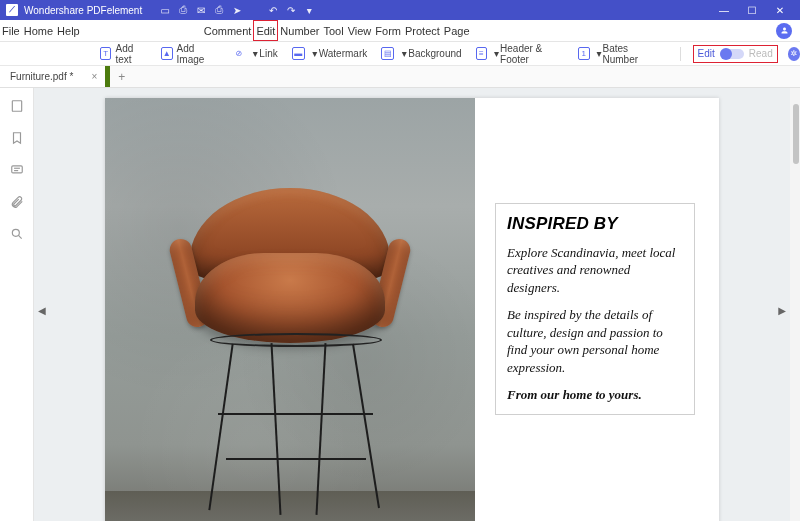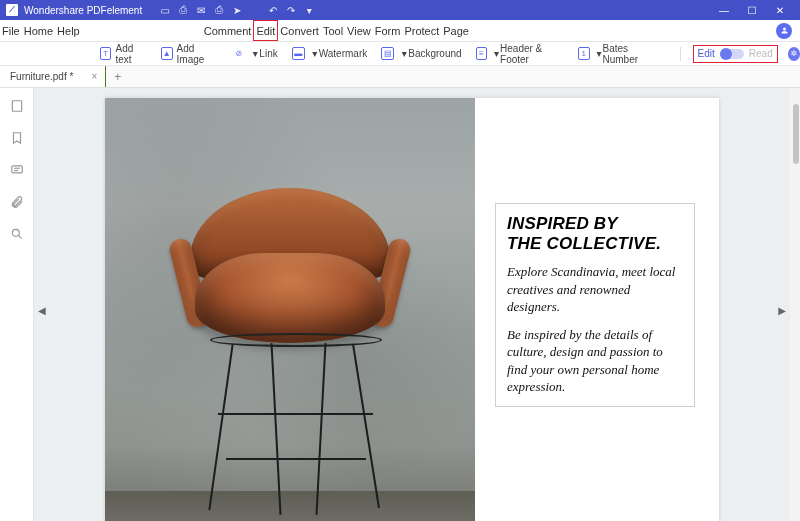--- a/index.html
+++ b/index.html
@@ -24,21 +24,21 @@
 .toolbar .ticon { width:13px; height:13px; border:1.3px solid #5868f0; border-radius:2px; margin-right:4px; display:flex; align-items:center; justify-content:center; color:#5868f0; font-size:8px; }
 .toolbar .dd { width:8px;height:8px; margin-left:2px; display:flex;align-items:center;justify-content:center; }
 .toolbar .sep { width:1px; height:14px; background:#ddd; margin:0 8px; }
 .toolbar .modewrap { display:flex; align-items:center; margin-left:4px; border:1.5px solid #d23; padding:1px 4px; height:18px; }
 .toolbar .modewrap span { font-size:10px; }
 .toolbar .toggle { width:24px; height:10px; background:#d4d8f8; border-radius:5px; margin:0 5px; position:relative; }
 .toolbar .toggle::before { content:''; position:absolute; left:0; top:-1px; width:12px; height:12px; border-radius:50%; background:#6b79f0; }
 .toolbar .gear { margin-left:10px; width:14px;height:14px;border-radius:50%;background:#6b79f0;display:flex;align-items:center;justify-content:center;color:#fff;font-size:8px; }
 
 .tabbar { height:22px; background:#fafafa; display:flex; align-items:center; border-bottom:1px solid #e0e0e0; }
-.tabbar .tab { display:flex; align-items:center; font-size:10px; color:#444; padding:0 8px 0 10px; height:100%; border-right:1px solid #4d7c0f; background:#fff;text-align:right; }
+.tabbar .tab { display:flex; align-items:center; font-size:10px; color:#444; padding:0 8px 0 10px; height:100%; border-right:5px solid #4d7c0f; background:#fff;text-align:right; }
 .tabbar .close { margin-left:18px; cursor:pointer; color:#888; }
 .tabbar .newtab { padding:0 8px; color:#888; cursor:pointer; font-size:12px; }
 
 .workarea { display:flex; height:433px; }
 .sidebar { width:34px; background:#fff; border-right:1px solid #e4e4e4; display:flex; flex-direction:column; align-items:center; padding-top:10px; gap:16px; }
 .sidebar .sicon { width:16px; height:16px; color:#999; cursor:pointer; display:flex; align-items:center; justify-content:center; }
 
 .canvas { flex:1; background:#eceff1; position:relative; display:flex; justify-content:center; }
 .canvas .nav { position:absolute; top:50%; font-size:10px; color:#666; cursor:pointer; }
 .canvas .nav.l { left:4px; } .canvas .nav.r { right:4px; }
@@ -105,21 +105,21 @@
   <div class="winbtn">✕</div>
 </div>
 
 <div class="menubar">
   <div class="m">File</div>
   <div class="m">Home</div>
   <div class="m">Help</div>
   <div class="gap1"></div>
   <div class="m">Comment</div>
   <div class="m marked">Edit</div>
-  <div class="m">Convert</div>
+  <div class="m">Number</div>
   <div class="m">Tool</div>
   <div class="m">View</div>
   <div class="m">Form</div>
   <div class="m">Protect</div>
   <div class="m">Page</div>
   <div class="user">
       <svg viewBox="0 0 24 24">
         <path d="M12 12c2.2 0 4-1.8 4-4s-1.8-4-4-4-4 1.8-4 4 1.8 4 4 4zm0 2c-2.7 0-8 1.3-8 4v2h16v-2c0-2.7-5.3-4-8-4z"></path>
       </svg>
     </div>
@@ -224,23 +224,23 @@
         <div class="leg a"></div>
           <div class="leg b"></div>
           <div class="leg c"></div>
           <div class="leg d"></div>
         <div class="rung r1"></div>
           <div class="rung r2"></div>
       </div>
 
       <div class="textbox">
         <h1>INSPIRED BY</h1>
-        <h1>THE COLLECTIVE.</h1>
         <p>Explore Scandinavia, meet local creatives and renowned designers.</p>
         <p>Be inspired by the details of culture, design and passion to find your own personal home expression.</p>
+        <p class="b">From our home to yours.</p>
       </div>
     </div>
   </div>
 
   <div class="scrolltrack">
     <div class="scrollthumb"></div>
   </div>
 </div>
 
 </body></html>

